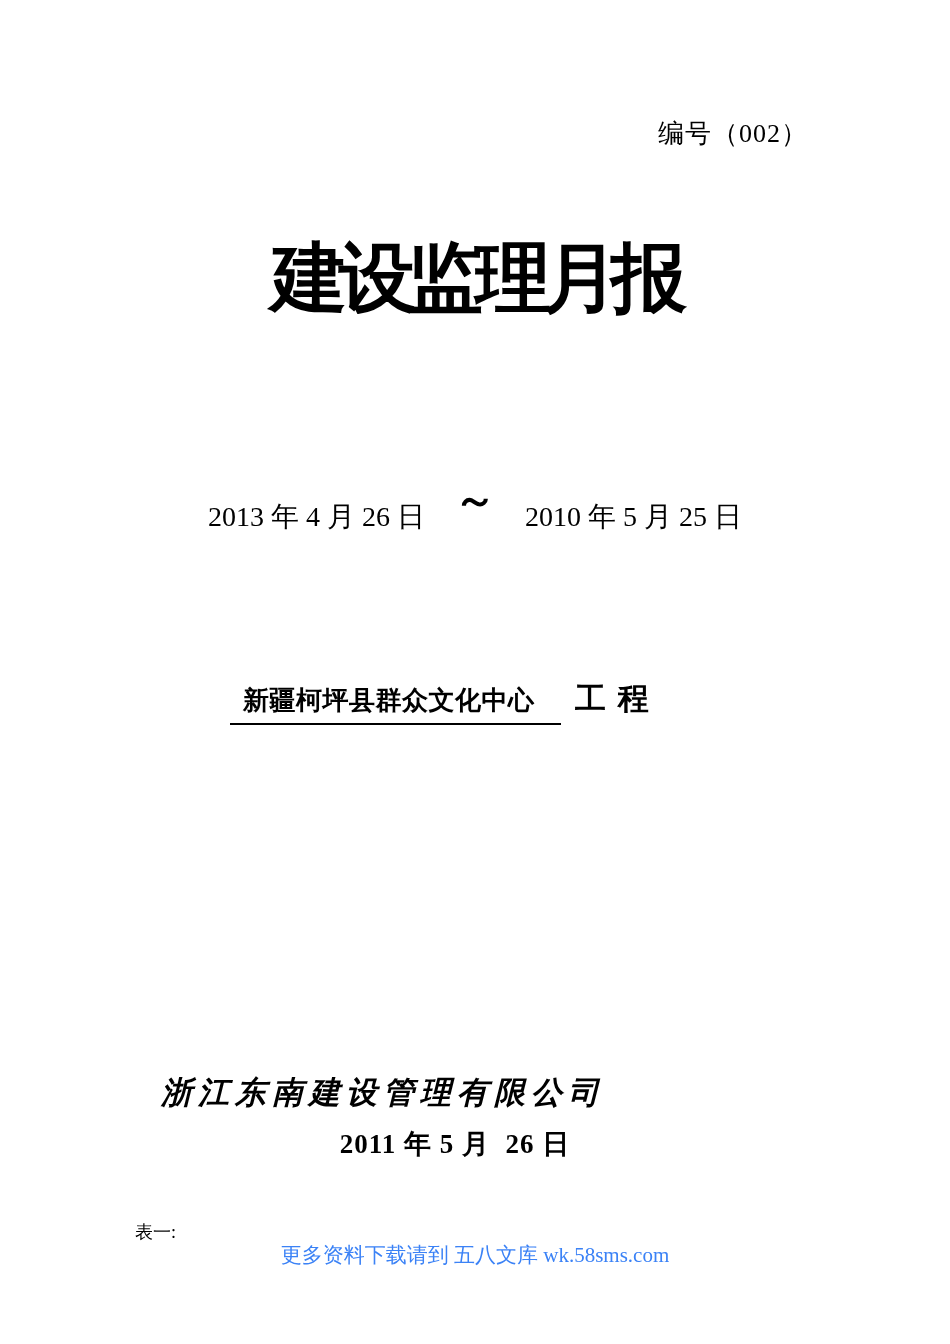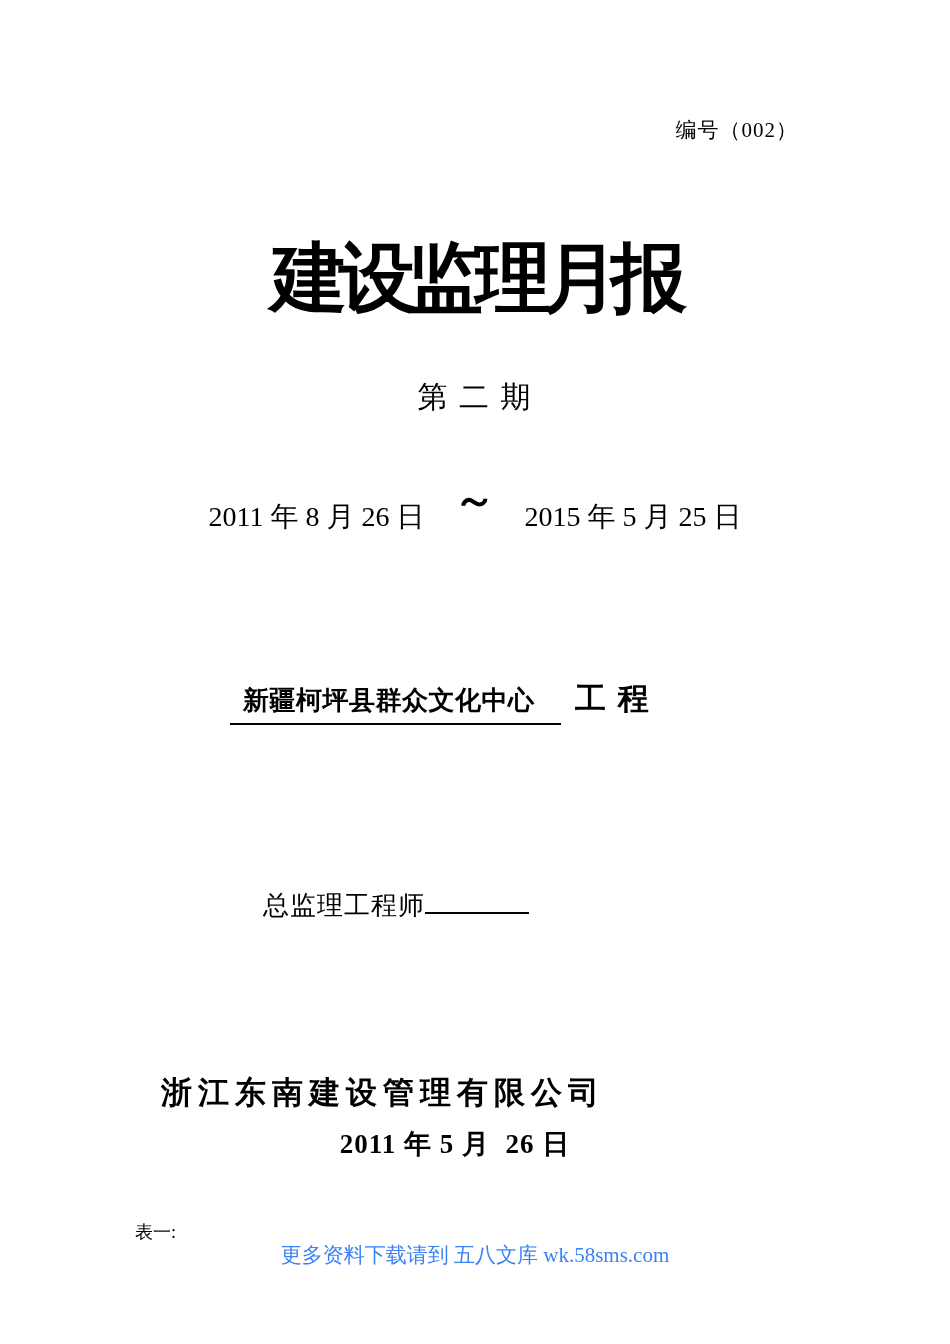--- a/index.html
+++ b/index.html
@@ -13,22 +13,22 @@
     height: 1344px;
     margin: 0 auto;
     background: #ffffff;
     color: #000000;
     font-family: "Liberation Serif", "DejaVu Serif", serif;
     overflow: hidden;
   }
   .doc-number {
     position: absolute;
     top: 116px;
-    right: 152px;
-    font-size: 21px;
+    right: 142px;
+    font-size: 26px;
     letter-spacing: 1px;
   }
   .title {
     position: absolute;
     top: 238px;
     left: 0;
     width: 950px;
     margin: 0;
     text-align: center;
     font-family: "Liberation Sans", "DejaVu Sans", sans-serif;
@@ -103,20 +103,21 @@
   .company {
     position: absolute;
     top: 1072px;
     left: 0;
     width: 766px;
     text-align: center;
     font-size: 31px;
     font-weight: 700;
     letter-spacing: 6px;
     white-space: nowrap;
+    font-style: italic;
   }
   .report-date {
     position: absolute;
     top: 1126px;
     left: 0;
     width: 910px;
     text-align: center;
     font-size: 27px;
     font-weight: 700;
     letter-spacing: 1px;
@@ -141,36 +142,32 @@
 </style>
 </head>
 <body>
 
 <div class="page">
 
   <div class="doc-number">编号（002）</div>
 
   <h1 class="title">建设监理月报</h1>
 
-  <div class="issue">第 二 期</div>
 
   <div class="period">
-    <span>2011 年 8 月 26 日</span>
+    <span>2013 年 4 月 26 日</span>
     <span class="sep">～</span>
-    <span>2015 年 5 月 25 日</span>
+    <span>2010 年 5 月 25 日</span>
   </div>
 
   <div class="project">
     <span class="project-name">新疆柯坪县群众文化中心</span>
     <span class="project-suffix">工 程</span>
   </div>
 
-  <div class="chief">
-    <span>总监理工程师</span><span class="blank-line"></span>
-  </div>
 
   <div class="company">浙江东南建设管理有限公司</div>
 
   <div class="report-date">2011 年 5 月  26 日</div>
 
   <div class="table-label">表一:</div>
 
   <div class="footer-note">更多资料下载请到 五八文库 wk.58sms.com</div>
 
 </div>

